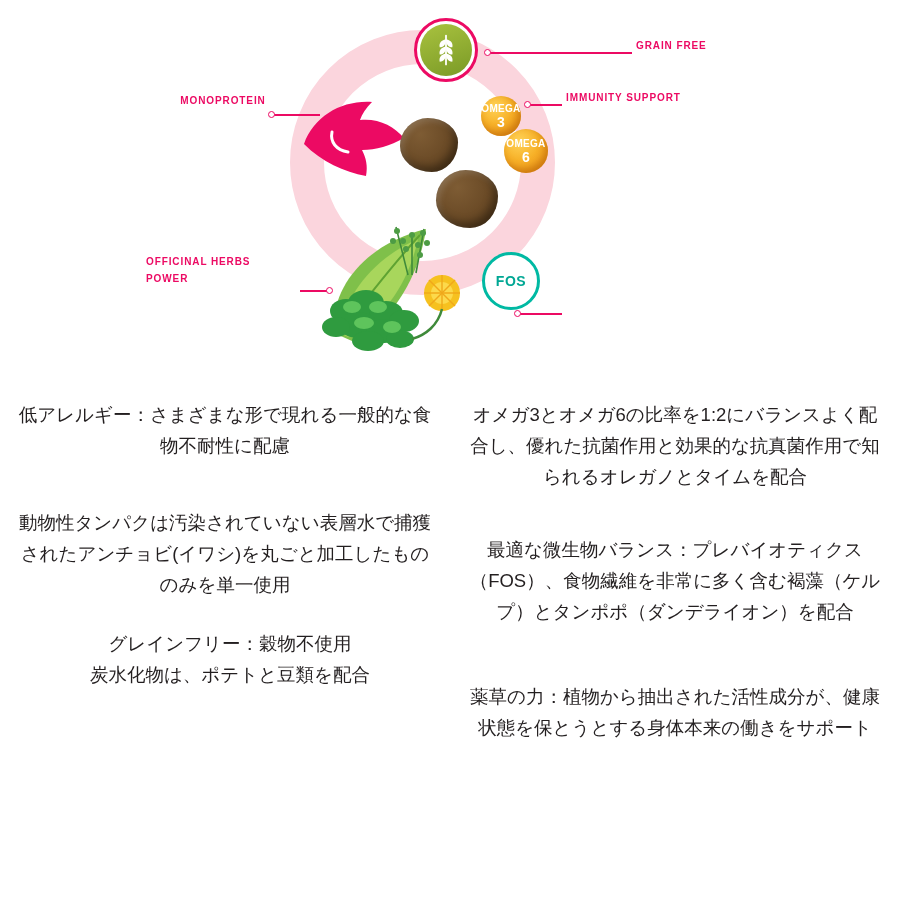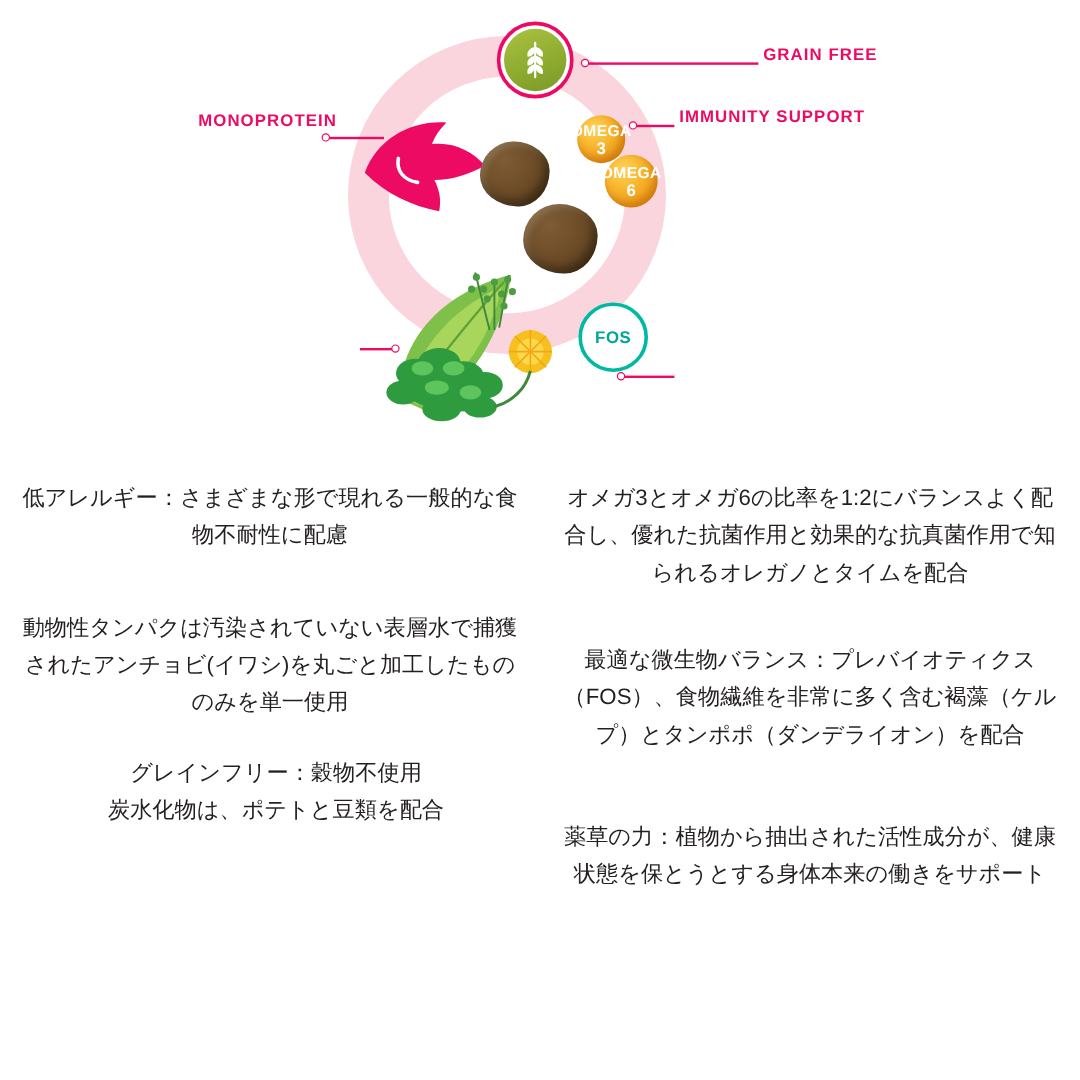--- a/index.html
+++ b/index.html
@@ -87,33 +87,33 @@
     border-radius: 50%;
     background: radial-gradient(circle at 35% 28%, #ffd257 0%, #f7b128 45%, #ef8e12 100%);
     color: #ffffff;
     display: flex;
     flex-direction: column;
     align-items: center;
     justify-content: center;
     line-height: 1;
     box-shadow: inset -3px -4px 7px rgba(160,80,0,.45);
   }
-  .omega .lbl { font-size: 13px; font-weight: bold; letter-spacing: .3px; }
+  .omega .lbl { font-size: 10px; font-weight: bold; letter-spacing: .3px; }
   .omega .num { font-size: 14px; font-weight: bold; margin-top: 1px; }
   .omega-3 { left: 481px; top: 96px; width: 40px; height: 40px; }
   .omega-6 { left: 504px; top: 129px; width: 44px; height: 44px; }
 
   
   .herbs { position: absolute; left: 300px; top: 215px; width: 200px; height: 145px; }
 
   
   .label {
     position: absolute;
     color: #ec0a63;
-    font-size: 14px;
+    font-size: 10px;
     font-weight: bold;
     letter-spacing: .9px;
     line-height: 17px;
   }
 
   .lbl-monoprotein { left: 143px; top: 92px; width: 160px; text-align: center; }
   .lbl-grainfree   { left: 636px; top: 37px;  width: 200px; }
   .lbl-immunity    { left: 566px; top: 89px;  width: 250px; }
   .lbl-herbs       { left: 146px; top: 253px; width: 170px; text-align: left; }
   .lbl-microflora  { left: 570px; top: 255px; width: 200px; text-align: right; }
@@ -264,20 +264,22 @@
 
   <div class="conn" style="left:300px; top:290px; width:28px;"></div>
   <div class="dot" style="left:326px; top:287px;"></div>
 
   <div class="conn" style="left:518px; top:313px; width:44px;"></div>
   <div class="dot" style="left:514px; top:310px;"></div>
 
   <div class="label lbl-monoprotein">MONOPROTEIN</div>
   <div class="label lbl-grainfree">GRAIN FREE</div>
   <div class="label lbl-immunity">IMMUNITY SUPPORT</div>
+  <div class="label lbl-herbs" style="white-space:pre-line;">OFFICINAL HERBS
+POWER</div>
 </div>
 
 <div id="text-area">
   <div class="col col-left">
     <p class="para">低アレルギー：さまざまな形で現れる一般的な食物不耐性に配慮</p>
     <p class="para">動物性タンパクは汚染されていない表層水で捕獲されたアンチョビ(イワシ)を丸ごと加工したもののみを単一使用</p>
     <p class="para">グレインフリー：穀物不使用
 炭水化物は、ポテトと豆類を配合</p>
   </div>
   <div class="col col-right">

